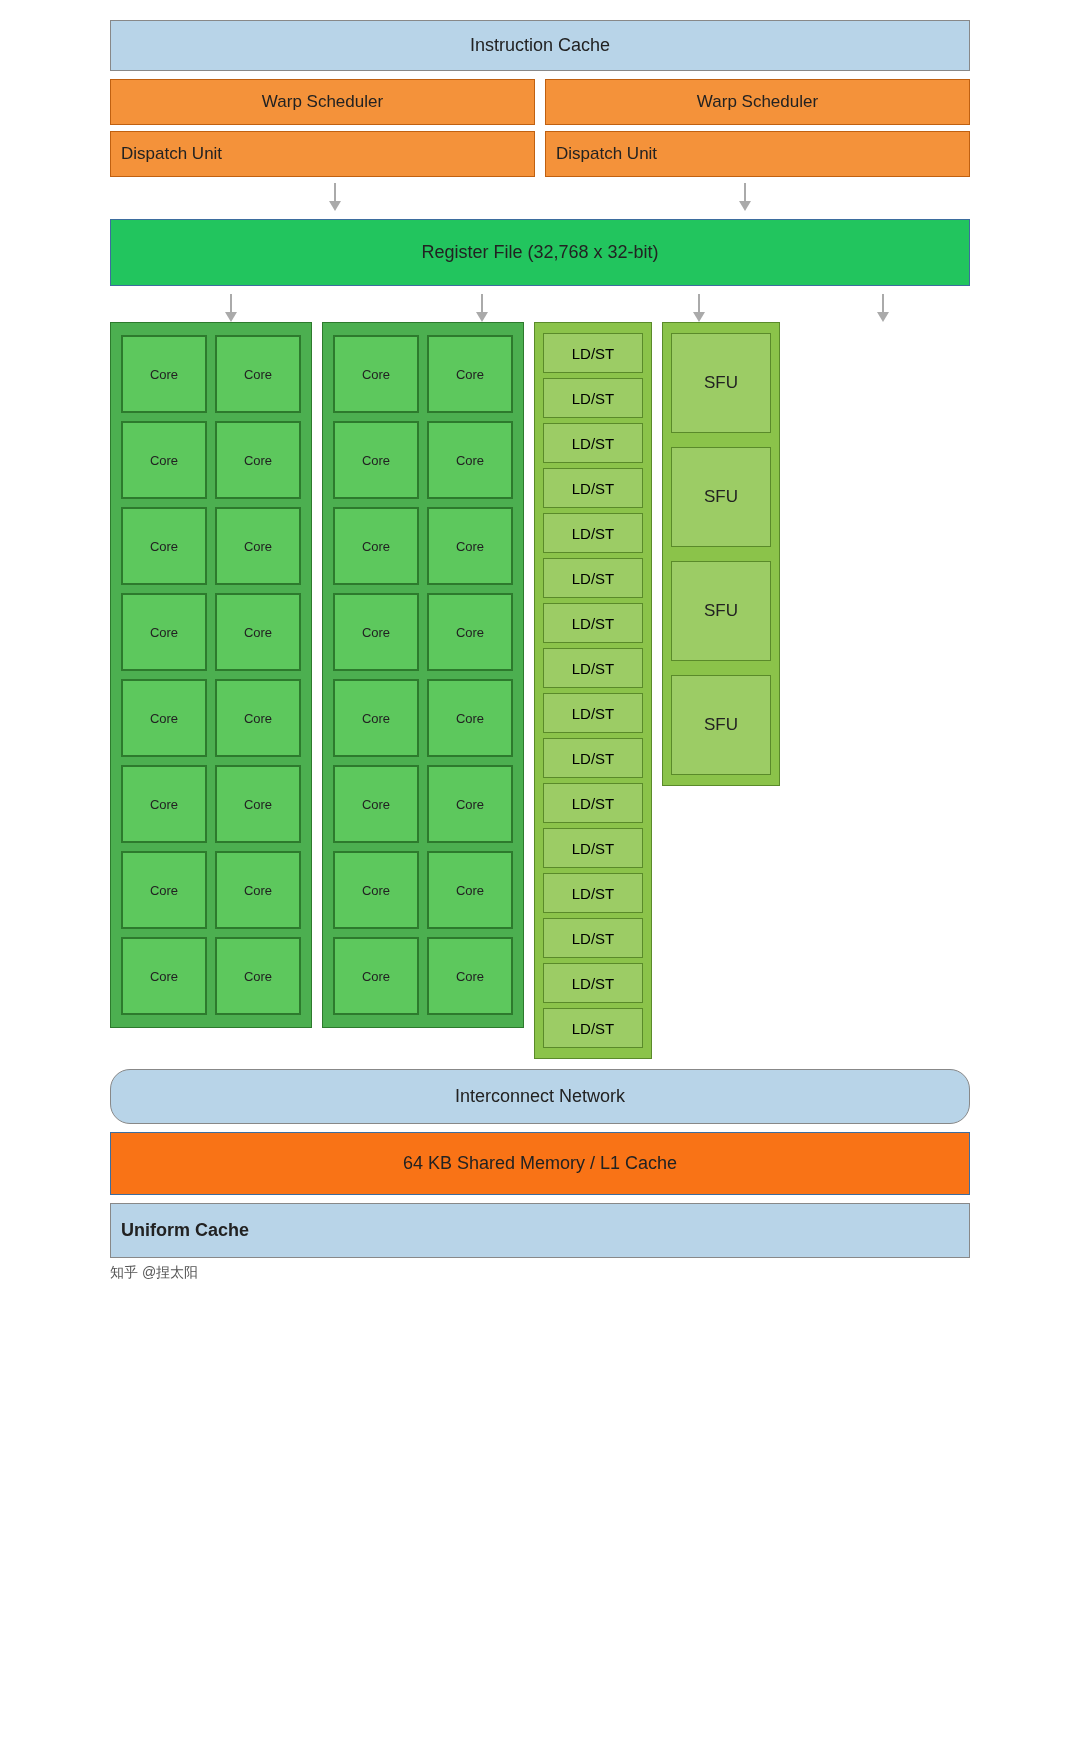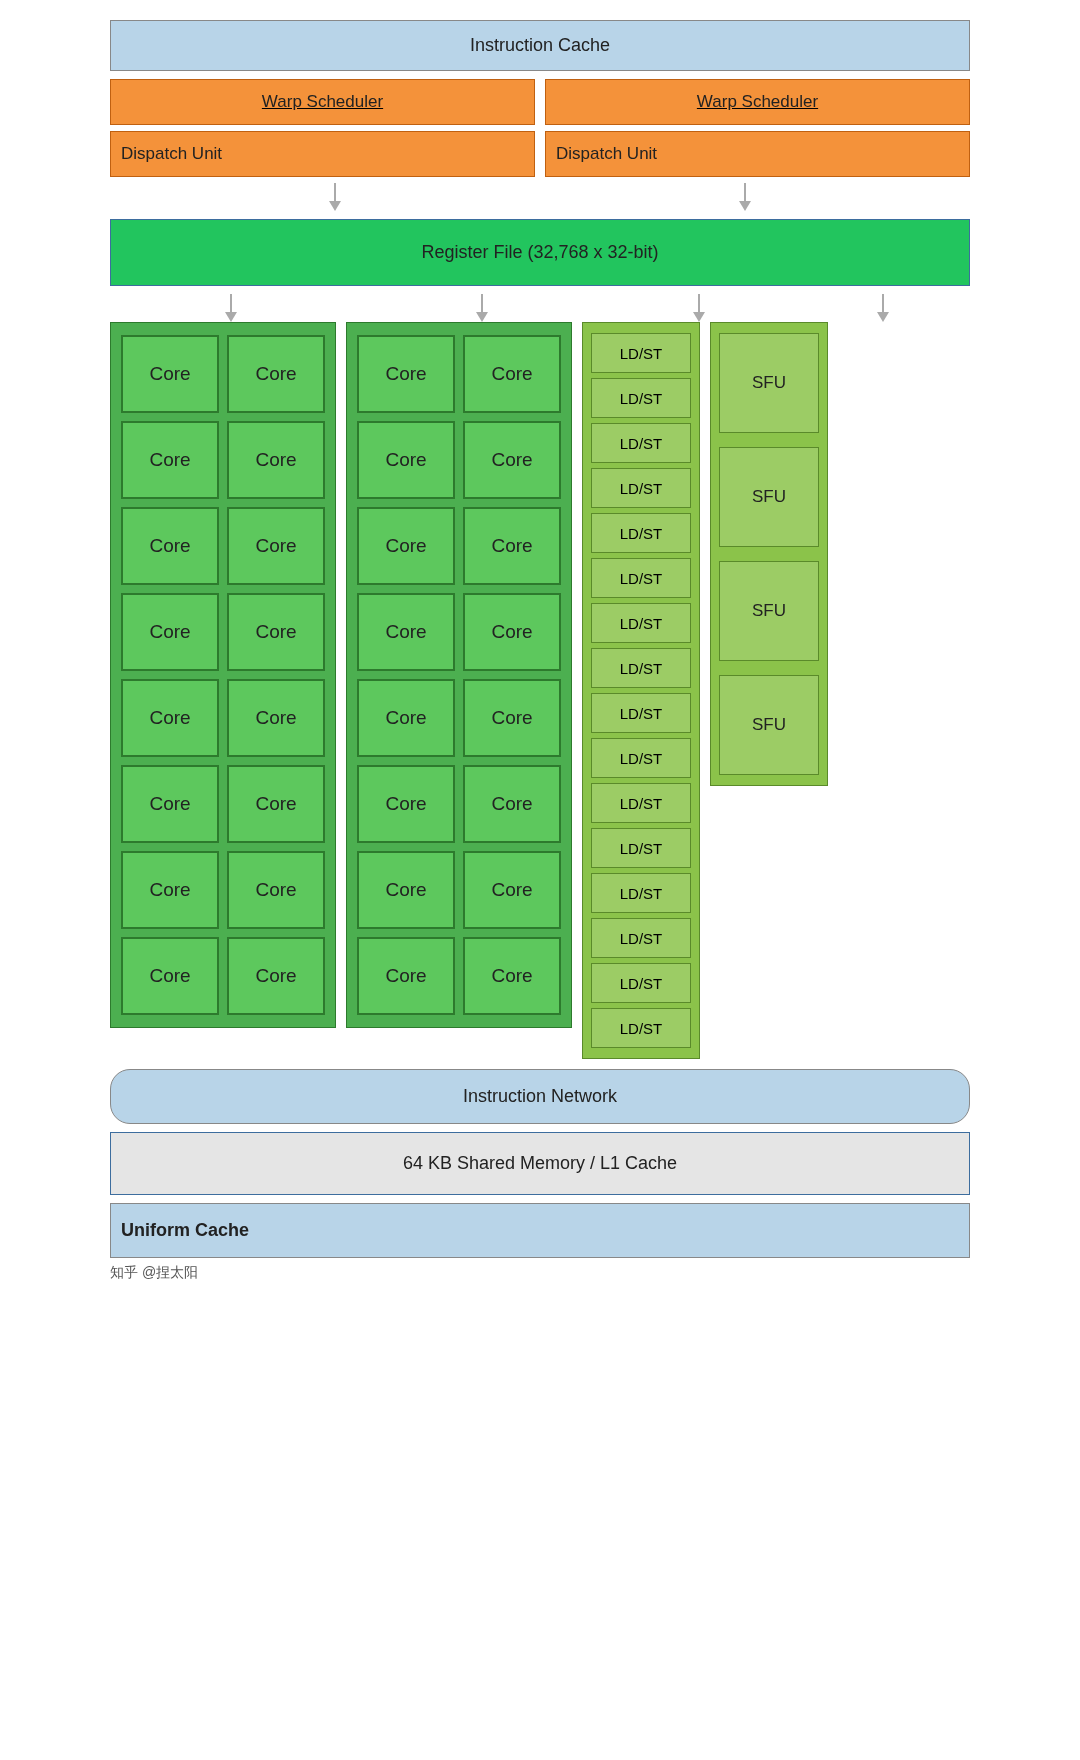--- a/index.html
+++ b/index.html
@@ -30,21 +30,20 @@
       font-size: 18px;
       color: #222;
     }
 
     
     .warp-row {
       width: 100%;
       display: flex;
       gap: 10px;
       margin-top: 8px;
-      text-decoration: underline;
     }
     .warp-scheduler {
       flex: 1;
       background: #f4923a;
       border: 1.5px solid #c06010;
       text-align: center;
       padding: 12px 10px;
       font-size: 17px;
       color: #222;
     }
@@ -126,26 +125,26 @@
     .core-column-wide {
       flex: 0 0 185px;
     }
     .core-row {
       display: flex;
       gap: 8px;
     }
     .core-cell {
       background: #5dc85d;
       border: 2px solid #2d7a2d;
-      width: 98px;
+      width: 86px;
       height: 78px;
       display: flex;
       align-items: center;
       justify-content: center;
-      font-size: 19px;
+      font-size: 13px;
       color: #222;
       font-weight: normal;
     }
 
     
     .ldst-column {
       background: #8bc34a;
       border: 1.5px solid #5a8a2a;
       padding: 10px 8px;
       display: flex;
@@ -193,21 +192,21 @@
       border: 1.5px solid #888;
       border-radius: 20px;
       text-align: center;
       padding: 16px 10px;
       font-size: 18px;
       color: #222;
       margin-top: 10px;
     }
     .shared-memory {
       width: 100%;
-      background: #e5e5e5;
+      background: #f97316;
       border: 1.5px solid #3d6d9e;
       text-align: center;
       padding: 20px 10px;
       font-size: 18px;
       color: #222;
       margin-top: 8px;
     }
     .uniform-cache {
       width: 100%;
       background: #b8d4e8;
@@ -497,21 +496,21 @@
           <span>SFU</span>
         </div>
       <div class="sfu-cell">
           <span>SFU</span>
         </div>
     </div>
 
   </div>
 
   <div class="interconnect">
-    <span>Instruction Network</span>
+    <span>Interconnect Network</span>
   </div>
 
   <div class="shared-memory">
     <span>64 KB Shared Memory / L1 Cache</span>
   </div>
 
   <div class="uniform-cache">
     <span>Uniform Cache</span>
   </div>
 

